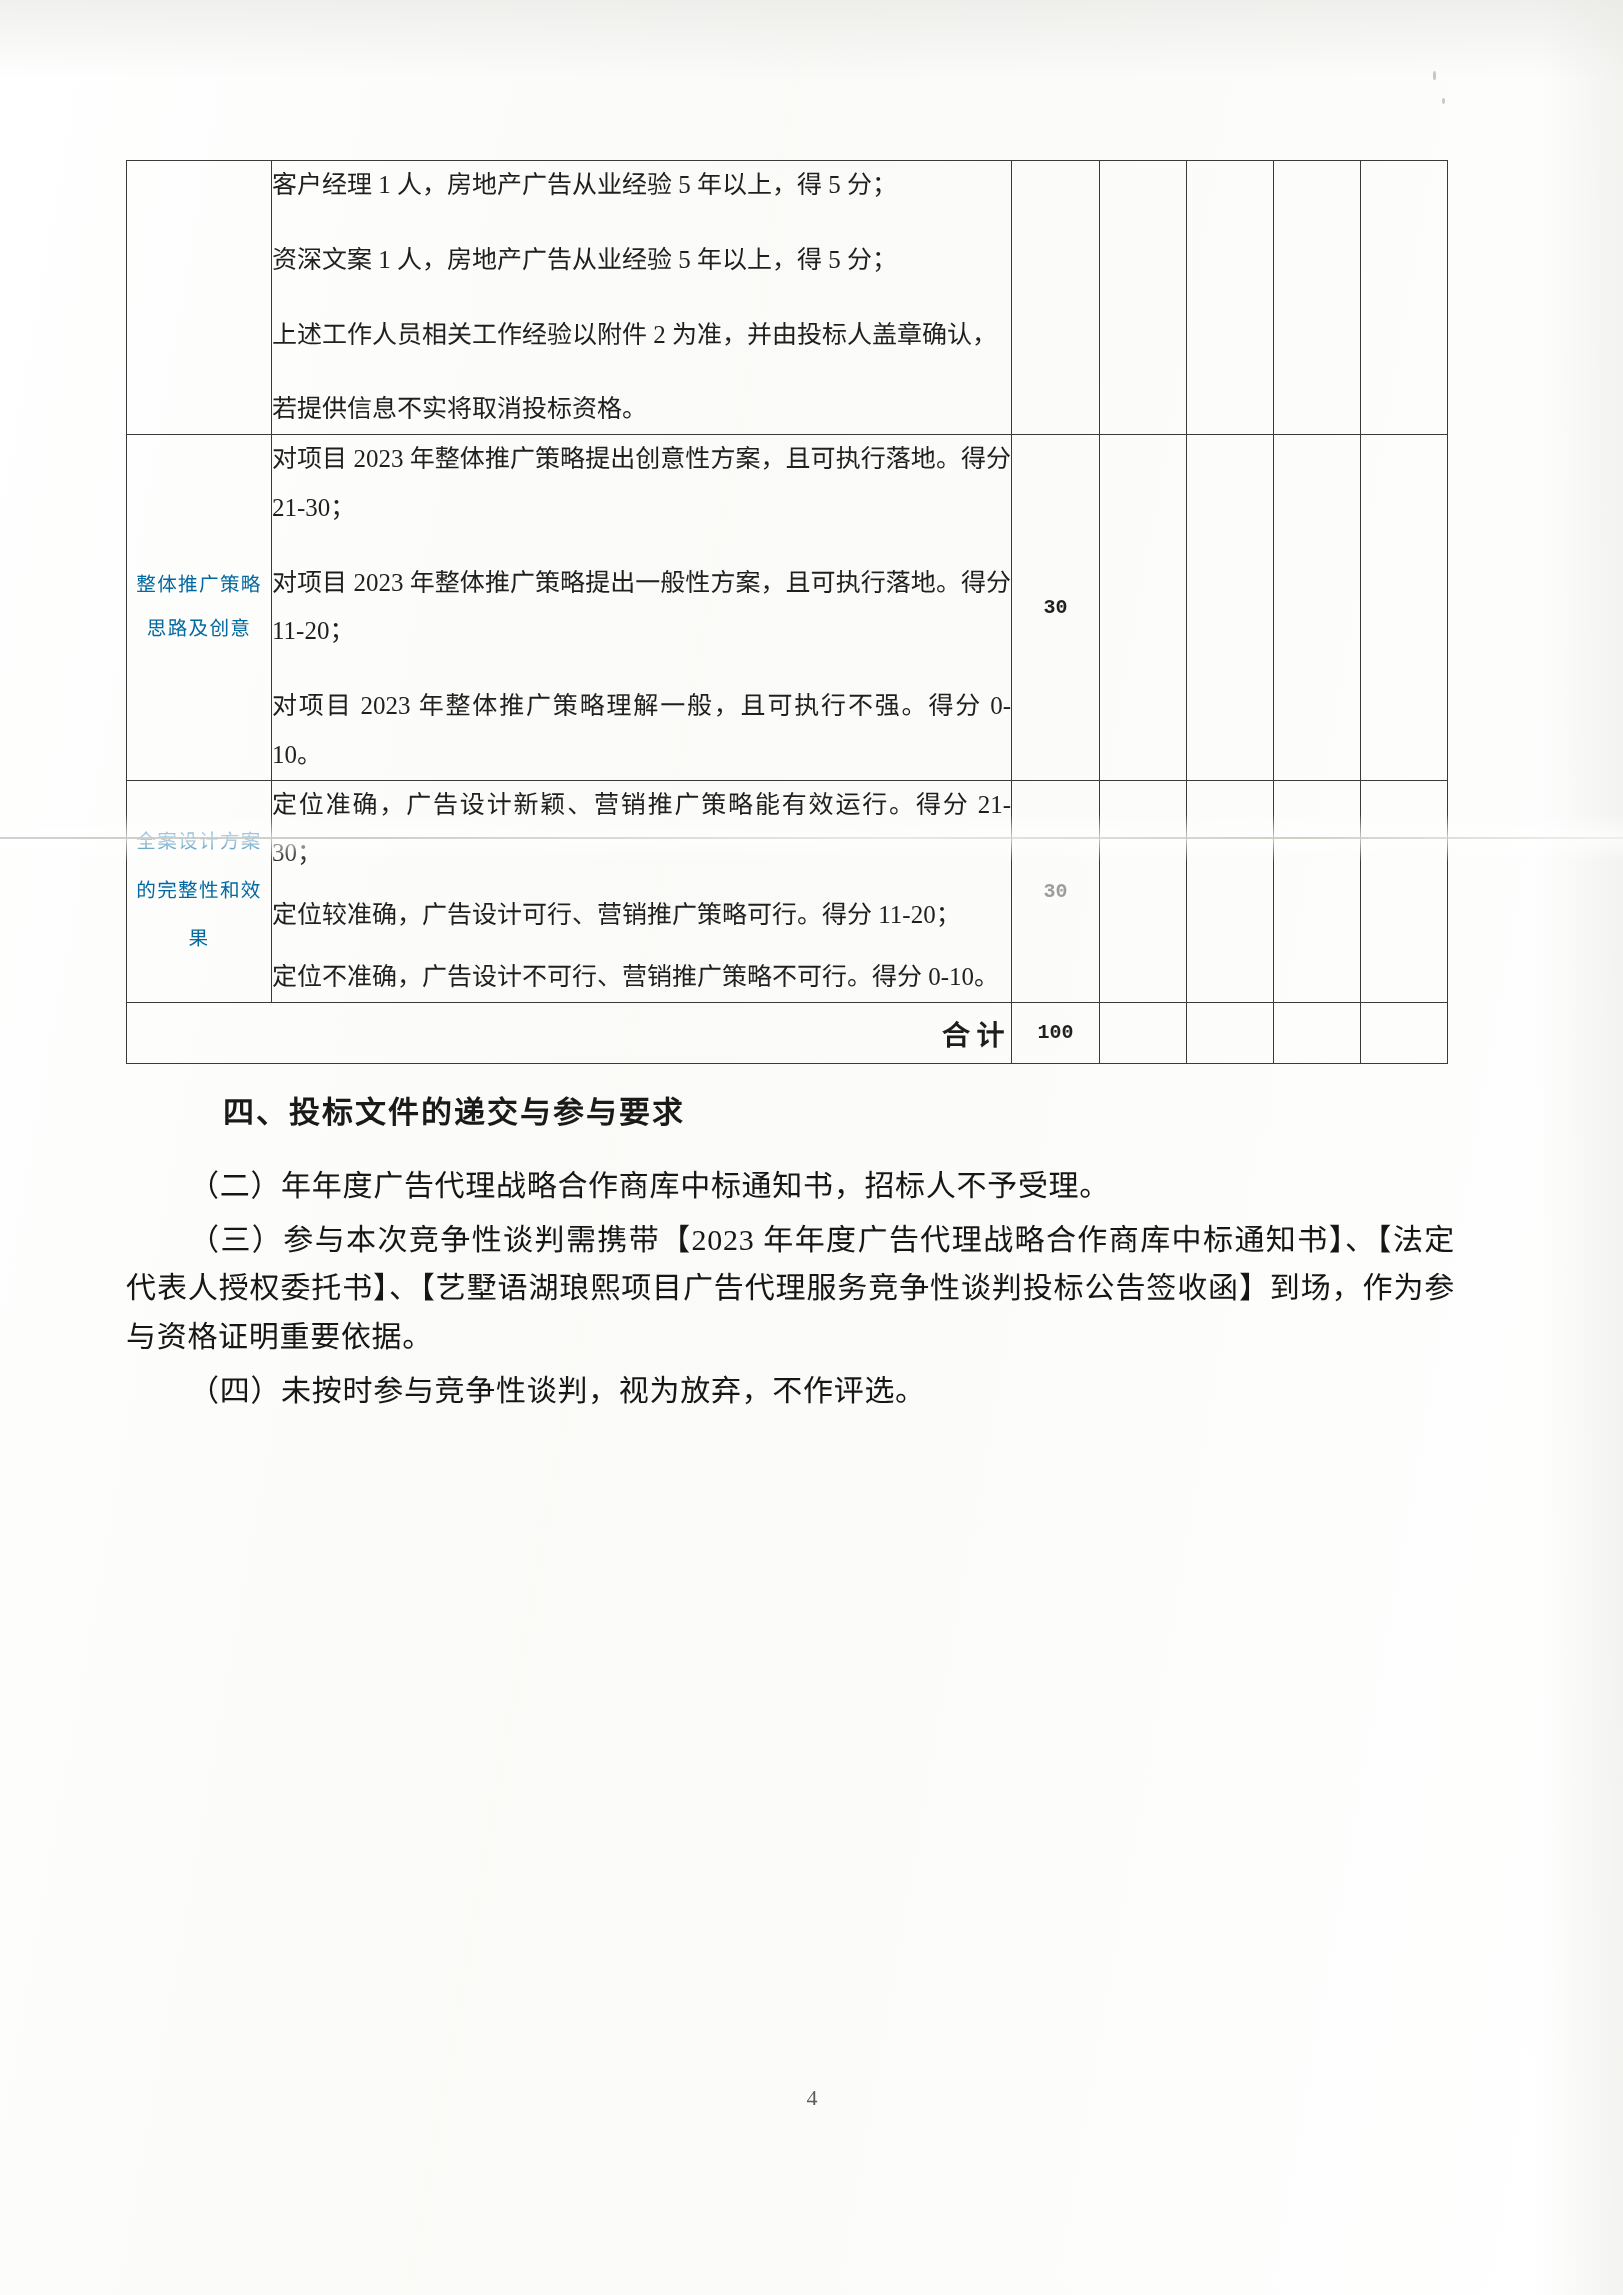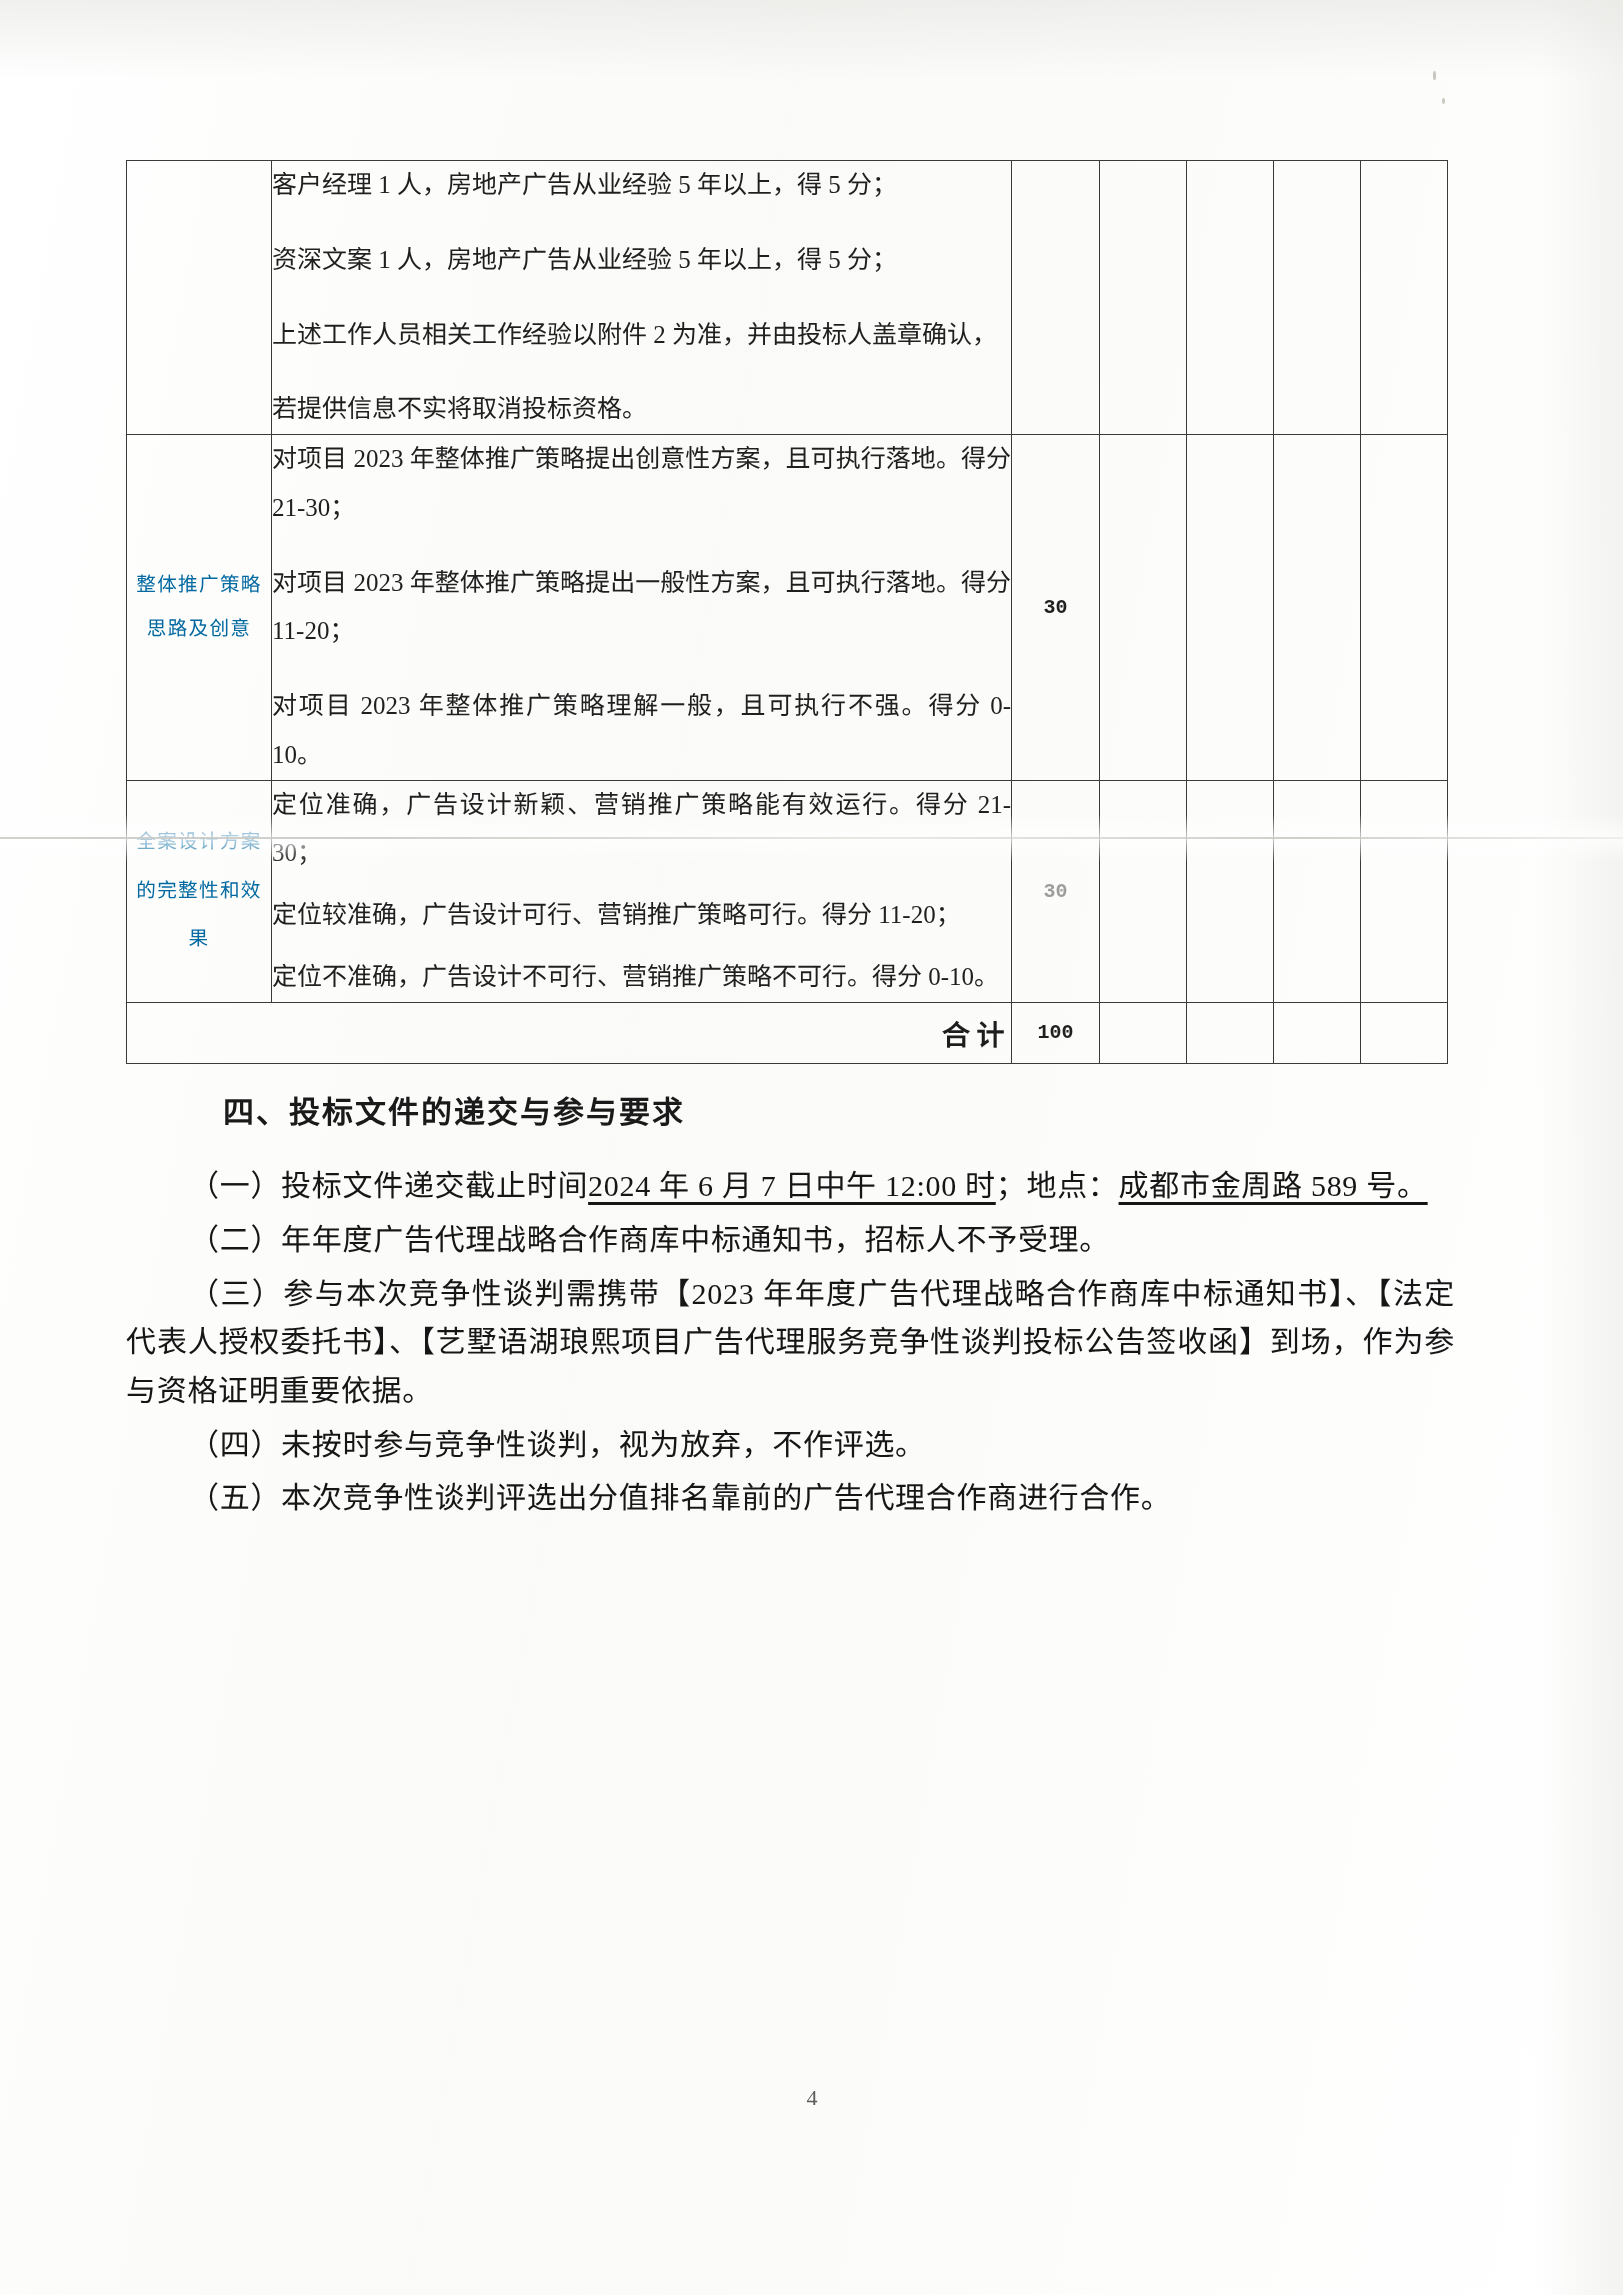--- a/index.html
+++ b/index.html
@@ -267,28 +267,26 @@
     </tbody>
   </table>
 
   <div class="scan-fade"></div>
   <div class="scan-fold"></div>
 
   <div class="content">
 
     <h2 class="section-title">四、投标文件的递交与参与要求</h2>
 
-    <p class="body-para"><span>（一）投标文件递交截止时间</span><span class="u">2024 年 6 月 7 日中午 12:00 时</span><span>；地点：</span><span class="u">成都市金周路 589 号。</span></p>
 
     <p class="body-para">（二）年年度广告代理战略合作商库中标通知书，招标人不予受理。</p>
 
     <p class="body-para">（三）参与本次竞争性谈判需携带【2023 年年度广告代理战略合作商库中标通知书】、【法定代表人授权委托书】、【艺墅语湖琅熙项目广告代理服务竞争性谈判投标公告签收函】到场，作为参与资格证明重要依据。</p>
 
     <p class="body-para">（四）未按时参与竞争性谈判，视为放弃，不作评选。</p>
 
-    <p class="body-para">（五）本次竞争性谈判评选出分值排名靠前的广告代理合作商进行合作。</p>
 
   </div>
 
   <div class="page-number">4</div>
 
 </div>
 
 
 </body></html>

